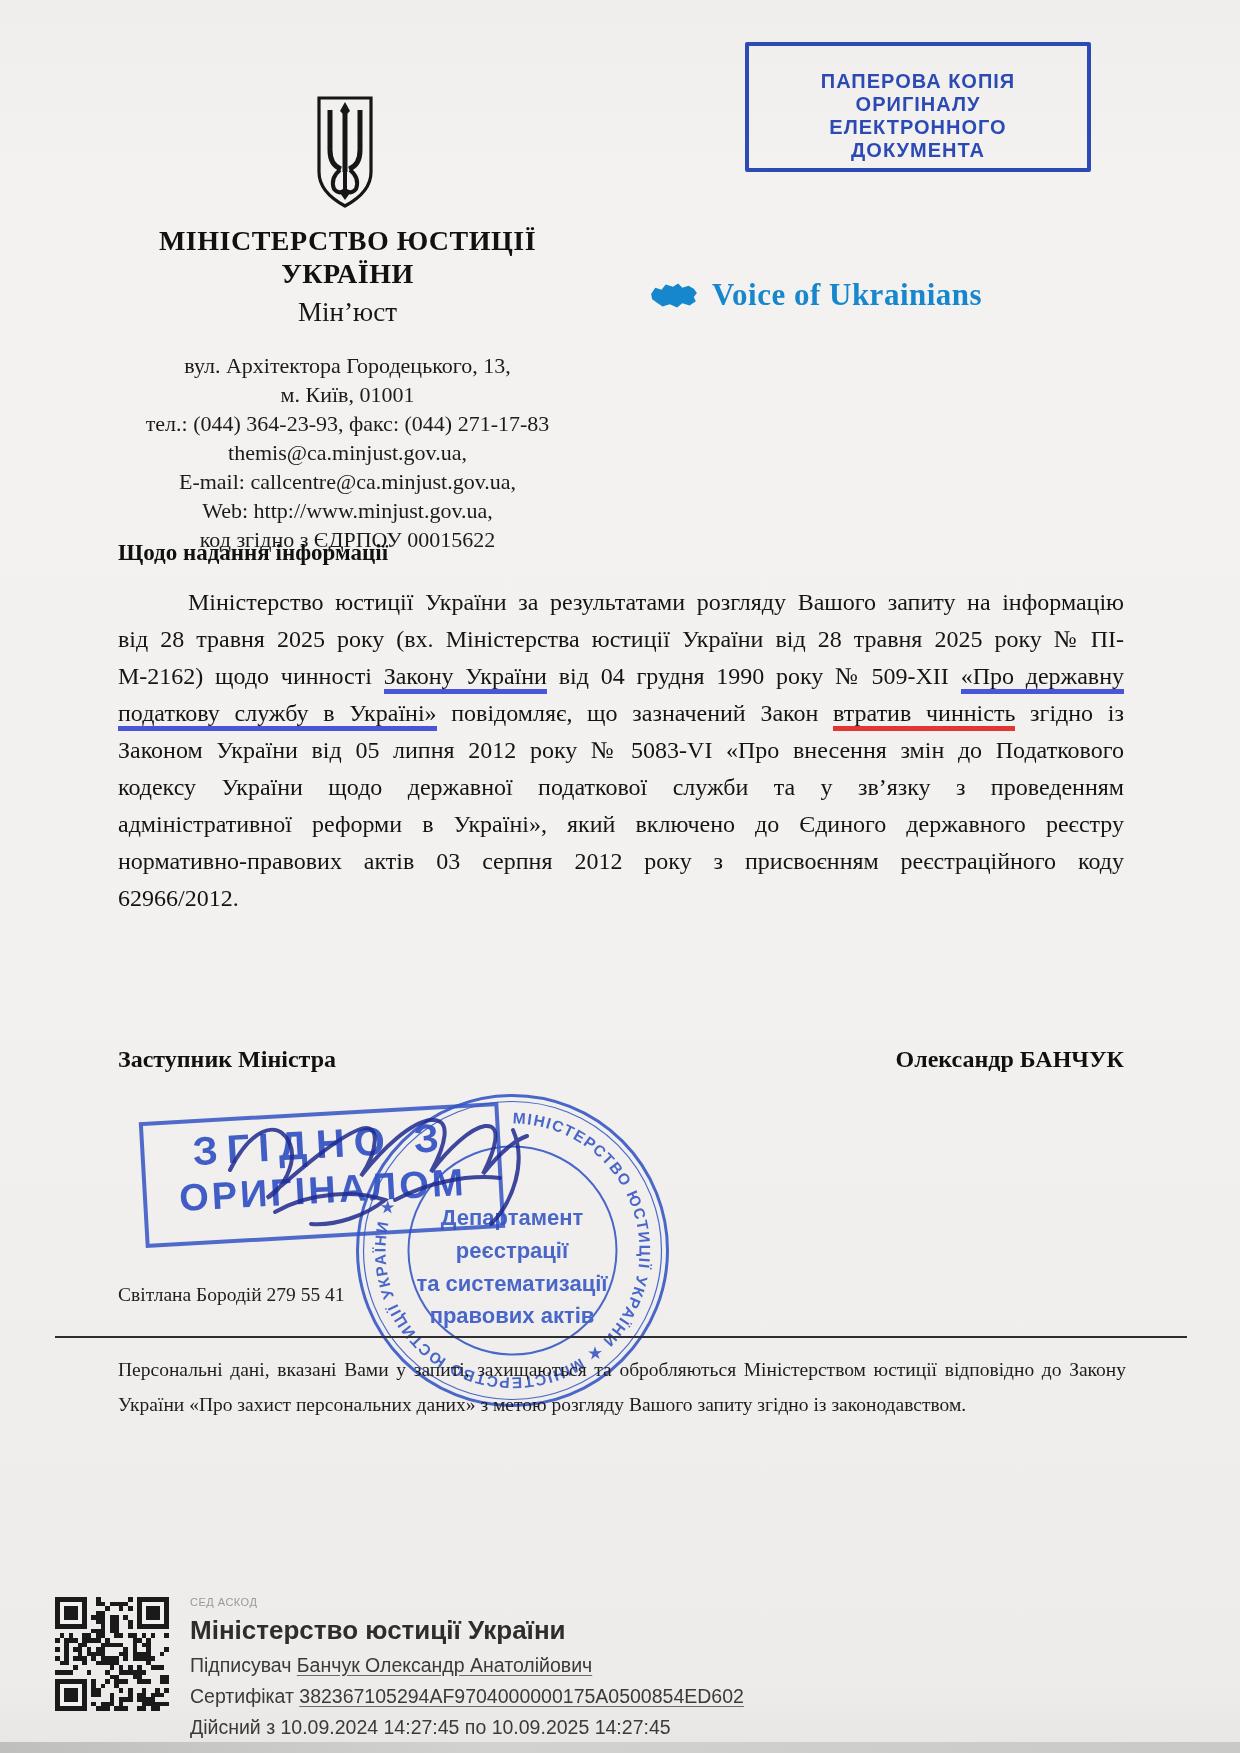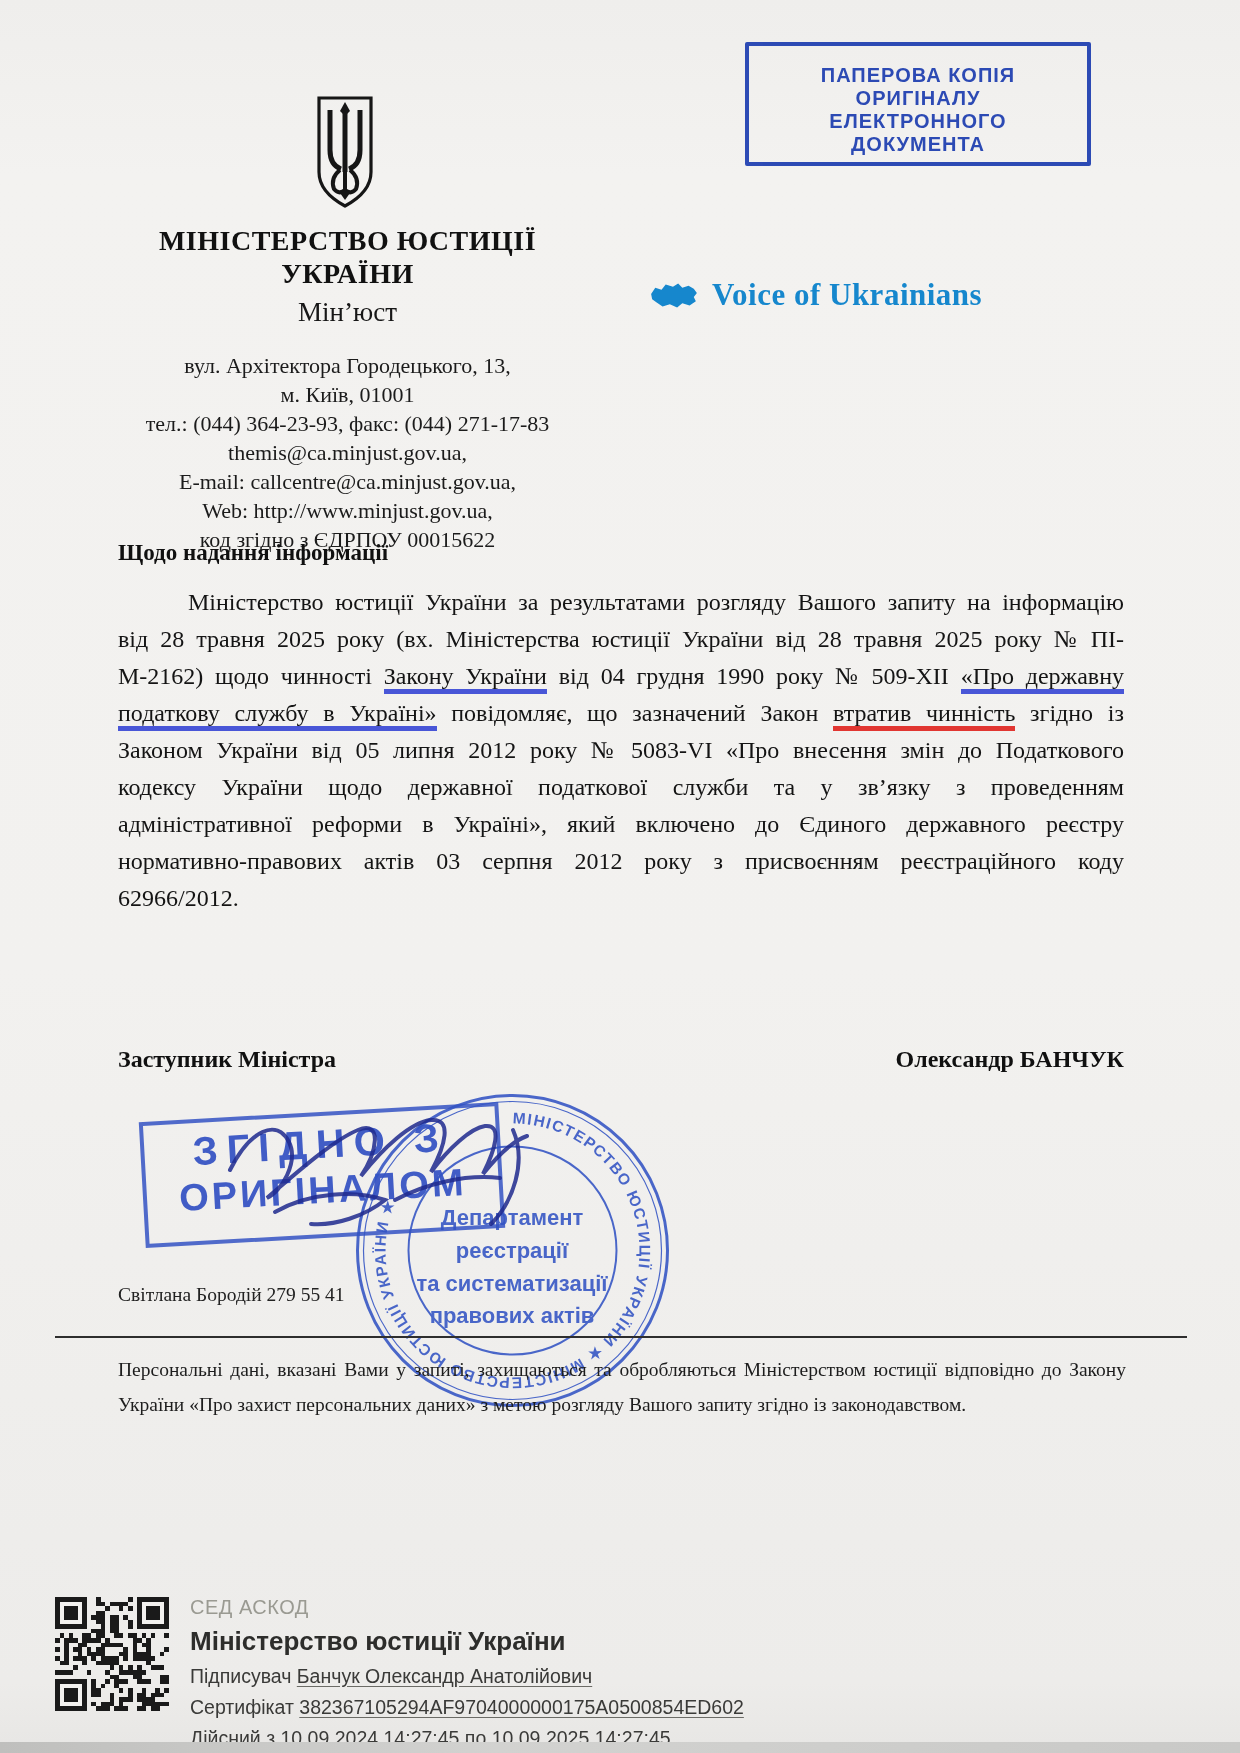--- a/index.html
+++ b/index.html
@@ -5,21 +5,21 @@
   html,body{margin:0;padding:0;}
   #page{
     position:relative;width:1240px;height:1753px;overflow:hidden;
     background:linear-gradient(180deg,#efeeec 0%,#f3f2f0 10%,#f2f1ef 55%,#edecea 96%,#e7e6e4 100%);
     font-family:"Liberation Serif", serif;color:#151515;
   }
   .abs{position:absolute;}
 
   
   .paper-stamp{
-    left:745px;top:42px;width:330px;padding:18px 4px 6px;
+    left:745px;top:42px;width:330px;padding:24px 4px 6px;
     border:4px solid #1e3eb0;border-radius:2px;color:#1e3eb0;opacity:.93;
     font-family:"Liberation Sans",sans-serif;font-weight:bold;font-size:20px;line-height:23px;
     text-align:center;letter-spacing:1px;
   }
 
   
   .hdr{left:30px;top:224px;width:635px;text-align:center;}
   .hdr .t1{font-weight:bold;font-size:28px;line-height:33px;letter-spacing:.5px;color:#111;}
   .hdr .t2{font-size:27px;margin-top:7px;color:#171717;}
   .hdr .addr{font-size:22px;line-height:29px;margin-top:23px;color:#1b1b1b;}
@@ -54,21 +54,21 @@
 
   .rule{left:55px;top:1336px;width:1132px;border-top:2.5px solid #2e2e2e;height:0;}
 
   .privacy{
     left:118px;top:1352px;width:1008px;font-size:19.5px;line-height:35px;
     text-align:justify;color:#1d1d1d;
   }
 
   
   .esign{left:190px;top:1596px;font-family:"Liberation Sans",sans-serif;color:#3a3a38;}
-  .esign .sys{font-size:20px;color:#9a9a92;letter-spacing:.5px;}
+  .esign .sys{font-size:11px;color:#9a9a92;letter-spacing:.5px;}
   .esign .org{font-size:26px;font-weight:bold;color:#2d2d2b;margin-top:7px;}
   .esign .ln{font-size:19.5px;margin-top:8px;}
   .esign .und{text-decoration:underline;text-decoration-color:#6b6b66;text-underline-offset:3px;}
 
   .edge-strip{left:0;top:1742px;width:1240px;height:11px;
     background:linear-gradient(90deg,#bfbfbd,#d2d2d0 40%,#c9c9c7);}
 </style>
 </head>
 <body>
 

